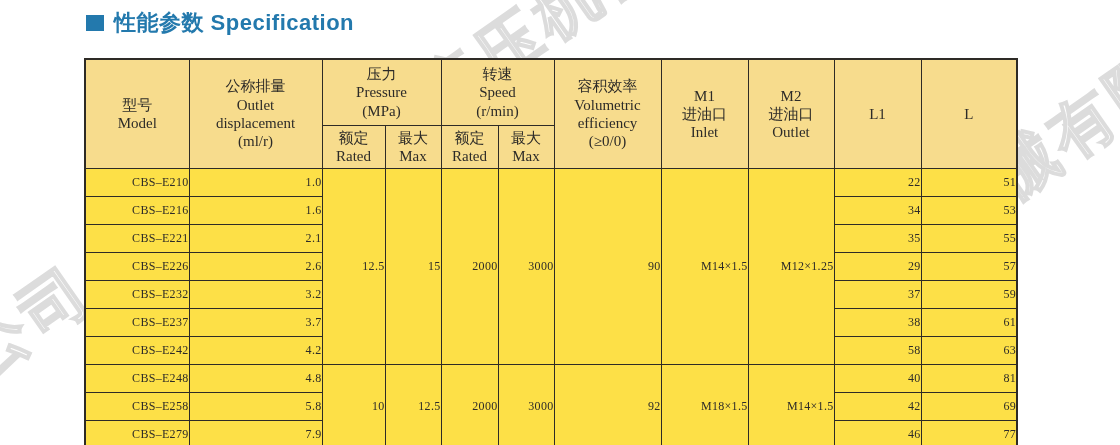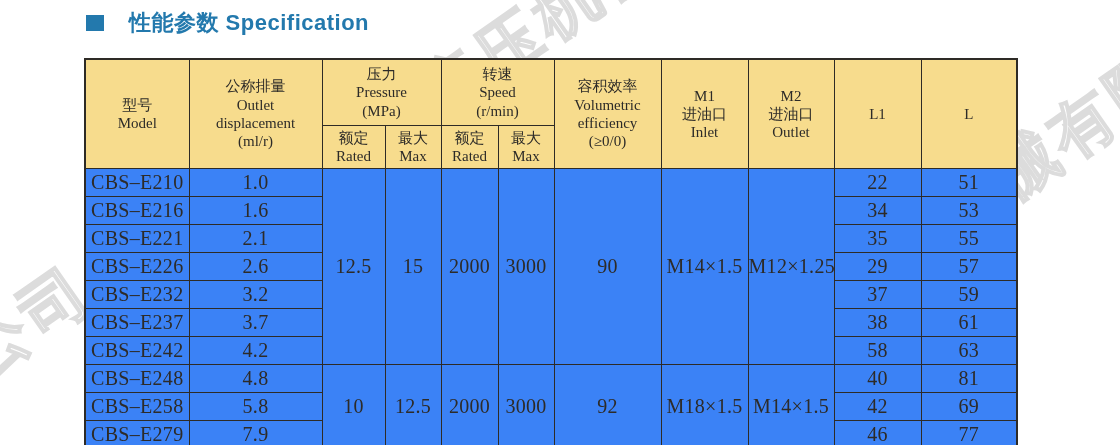--- a/index.html
+++ b/index.html
@@ -28,21 +28,21 @@
     user-select: none;
   }
   .wm-a { left: 138px; top: 262px; }
   .wm-b { left: 540px; top: 462px; }
   .wm-c { left: -30px; top: 318px; }
 
   
   .section-title {
     position: absolute;
     left: 86px; top: 8px;
-    display: flex; align-items: center; gap: 25px;
+    display: flex; align-items: center; gap: 10px;
     z-index: 2;
   }
   .title-bullet {
     width: 18px; height: 16px;
     background: #2379ad;
   }
   .title-text {
     font-family: "Liberation Sans", "DejaVu Sans", sans-serif;
     font-size: 22px;
     font-weight: 600;
@@ -71,24 +71,25 @@
   }
   .spec-table thead th {
     background: #f7dc8d;
     font-weight: normal;
     font-size: 15px;
     line-height: 1.22;
   }
   .spec-table thead tr.tier1 th { height: 65px; }
   .spec-table thead tr.tier2 th { height: 42px; }
   .spec-table tbody td {
-    background: #3b82f6;
-    font-size: 20px;
+    background: #fde047;
+    font-size: 12px;
     height: 27px;
     letter-spacing: 0.3px;
+    text-align: right;
   }
   .hline { display: block; }
 </style>
 </head>
 <body>
 <div class="page">
 
   <div class="watermark wm-a">淮安市南方液压机械有限公司</div>
   <div class="watermark wm-b">淮安市南方液压机械有限公司</div>
   <div class="watermark wm-c">公司</div>

